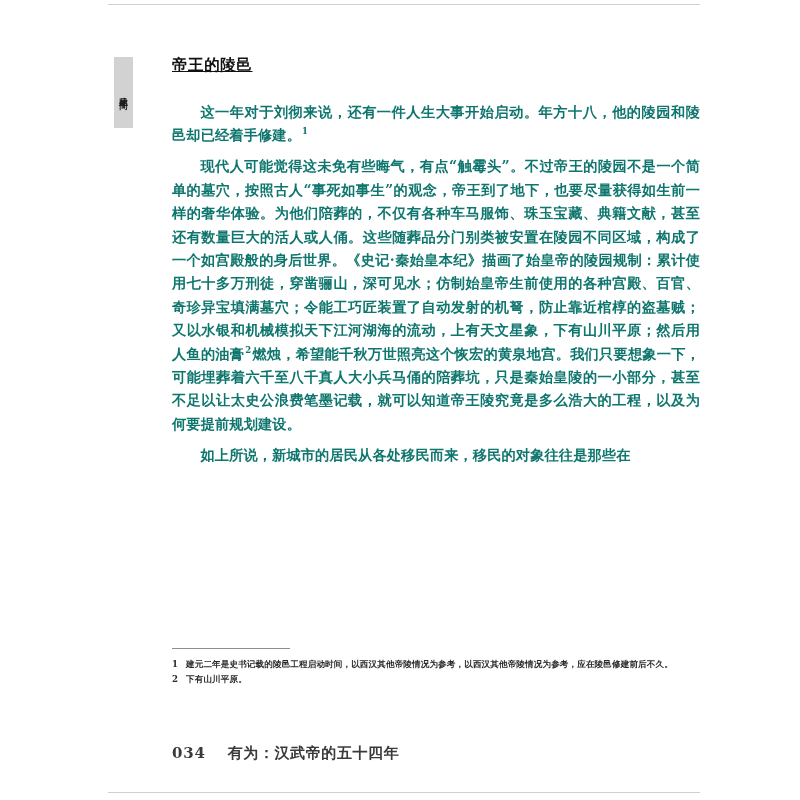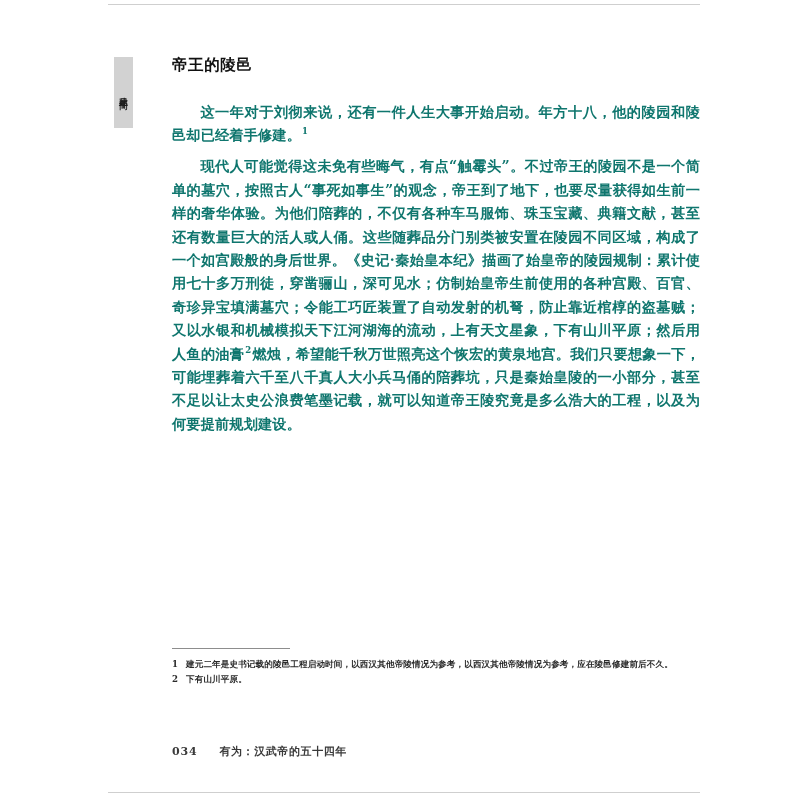--- a/index.html
+++ b/index.html
@@ -62,20 +62,21 @@
     width: 528px;
   }
 
   .section-title {
     font-size: 15.5px;
     font-weight: 700;
     color: #111111;
     letter-spacing: 0.6px;
     margin: 0 0 26px 0;
     line-height: 1.2;
+    text-decoration: underline;
   }
 
   p.body {
     margin: 0;
     font-size: 14.2px;
     line-height: 23.4px;
     color: #0f766e;
     text-align: justify;
     text-justify: inter-character;
     text-indent: 2em;
@@ -120,21 +121,21 @@
   }
   .footnote .txt { flex: 1 1 auto; }
 
   
   .footer {
     position: absolute;
     left: 172px;
     top: 744px;
     display: flex;
     align-items: baseline;
-    font-size: 11px;
+    font-size: 15px;
     color: #3a3a3a;
     letter-spacing: 0.4px;
     font-weight: 600;
   }
   .footer .folio { margin-right: 22px; letter-spacing: 0.8px; }
   .footer .runtitle { letter-spacing: 0.6px; }
 </style>
 </head>
 <body>
 
@@ -151,20 +152,21 @@
 
     <p class="body">
       <span>这一年对于刘彻来说，还有一件人生大事开始启动。年方十八，他的陵园和陵邑却已经着手修建。</span><sup class="fn">1</sup>
     </p>
 
     <p class="body">
       <span>现代人可能觉得这未免有些晦气，有点“触霉头”。不过帝王的陵园不是一个简单的墓穴，按照古人“事死如事生”的观念，帝王到了地下，也要尽量获得如生前一样的奢华体验。为他们陪葬的，不仅有各种车马服饰、珠玉宝藏、典籍文献，甚至还有数量巨大的活人或人俑。这些随葬品分门别类被安置在陵园不同区域，构成了一个如宫殿般的身后世界。《史记·秦始皇本纪》描画了始皇帝的陵园规制：累计使用七十多万刑徒，穿凿骊山，深可见水；仿制始皇帝生前使用的各种宫殿、百官、奇珍异宝填满墓穴；令能工巧匠装置了自动发射的机弩，防止靠近棺椁的盗墓贼；又以水银和机械模拟天下江河湖海的流动，上有天文星象，下有山川平原；然后用人鱼的油膏</span><sup class="fn">2</sup><span>燃烛，希望能千秋万世照亮这个恢宏的黄泉地宫。我们只要想象一下，可能埋葬着六千至八千真人大小兵马俑的陪葬坑，只是秦始皇陵的一小部分，甚至不足以让太史公浪费笔墨记载，就可以知道帝王陵究竟是多么浩大的工程，以及为何要提前规划建设。</span>
     </p>
 
 
+    <p class="body">如上所说，新城市的居民从各处移民而来，移民的对象往往是那些在</p>
 
   </div>
 
   <div class="footnotes">
     <div class="footnote-rule"></div>
 
     <div class="footnote">
       <span class="num">1</span>
       <span class="txt">建元二年是史书记载的陵邑工程启动时间，以西汉其他帝陵情况为参考，以西汉其他帝陵情况为参考，应在陵邑修建前后不久。</span>
     </div>

